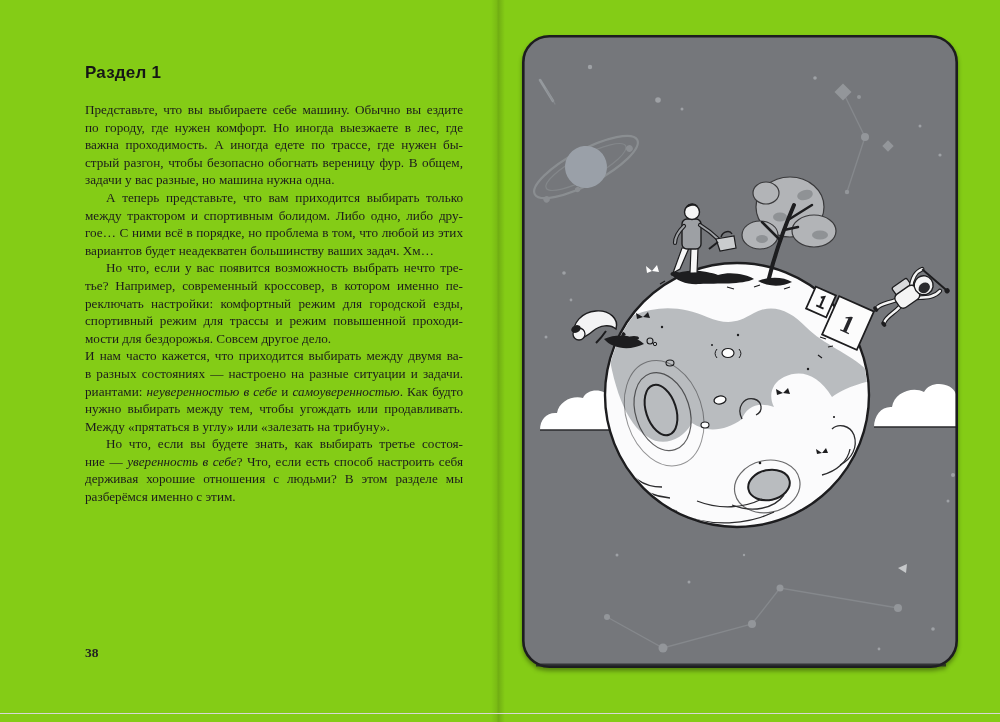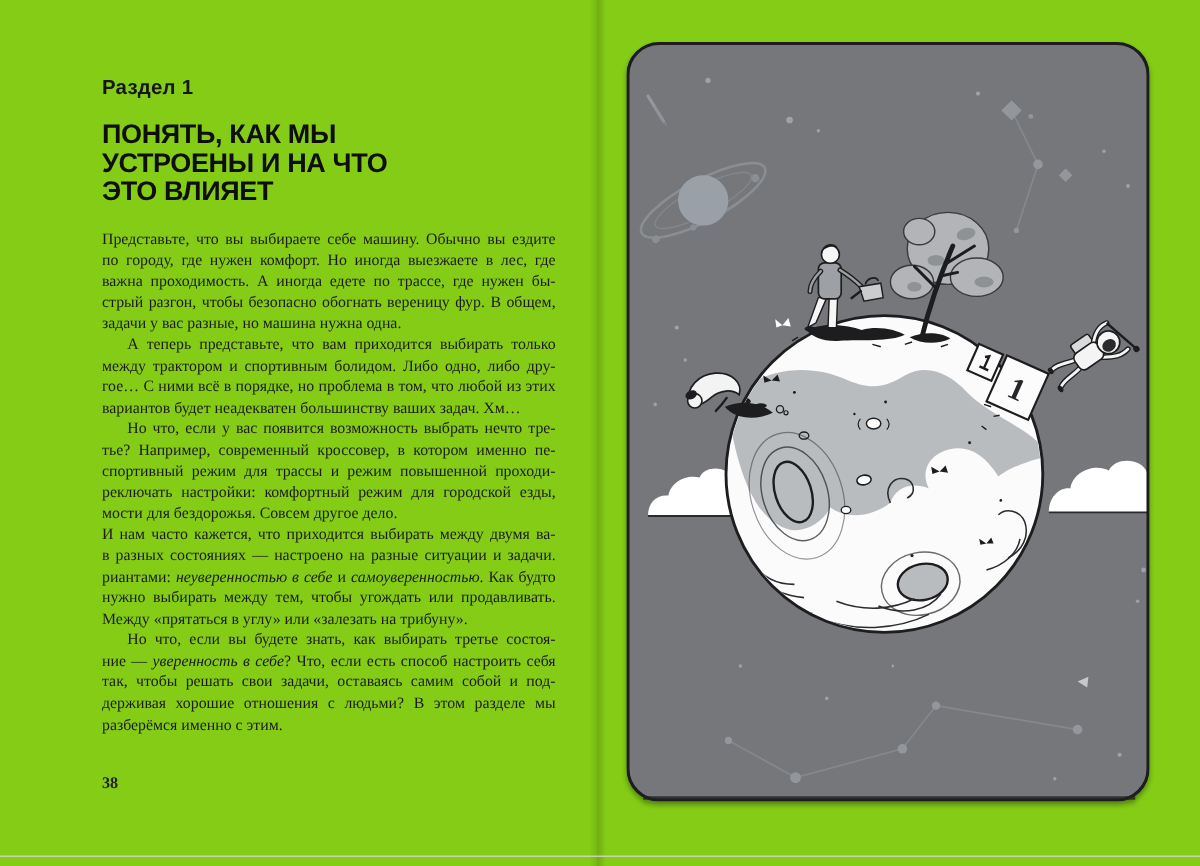--- a/index.html
+++ b/index.html
@@ -41,55 +41,51 @@
   .panel{fill:#fcfcfc;stroke:var(--ink,#1d1d1f);stroke-width:1.8;}
   .podium-num{font:bold 26px "Liberation Serif",serif;fill:#26262a;}
 </style>
 </head>
 <body>
 
 <div class="stage">
 
   <div class="page-left">
     <div class="kicker">Раздел 1</div>
-    <h1 class="title">ПОНЯТЬ, КАК МЫ
-УСТРОЕНЫ И НА ЧТО
-ЭТО ВЛИЯЕТ</h1>
     <div class="body">
         <div>
           <div class="bl"><span>Представьте, что вы выбираете себе машину. Обычно вы ездите</span></div>
           <div class="bl"><span>по городу, где нужен комфорт. Но иногда выезжаете в лес, где</span></div>
           <div class="bl"><span>важна проходимость. А иногда едете по трассе, где нужен бы-</span></div>
           <div class="bl"><span>стрый разгон, чтобы безопасно обогнать вереницу фур. В общем,</span></div>
           <div class="bl last"><span>задачи у вас разные, но машина нужна одна.</span></div>
         </div>
         <div>
           <div class="bl ind"><span>А теперь представьте, что вам приходится выбирать только</span></div>
           <div class="bl"><span>между трактором и спортивным болидом. Либо одно, либо дру-</span></div>
           <div class="bl"><span>гое… С ними всё в порядке, но проблема в том, что любой из этих</span></div>
           <div class="bl last"><span>вариантов будет неадекватен большинству ваших задач. Хм…</span></div>
         </div>
         <div>
           <div class="bl ind"><span>Но что, если у вас появится возможность выбрать нечто тре-</span></div>
           <div class="bl"><span>тье? Например, современный кроссовер, в котором именно пе-</span></div>
+          <div class="bl"><span>реключать настройки: комфортный режим для городской езды,</span></div>
           <div class="bl"><span>спортивный режим для трассы и режим повышенной проходи-</span></div>
-          <div class="bl"><span>реключать настройки: комфортный режим для городской езды,</span></div>
           <div class="bl last"><span>мости для бездорожья. Совсем другое дело.</span></div>
         </div>
         <div>
           <div class="bl"><span>И нам часто кажется, что приходится выбирать между двумя ва-</span></div>
           <div class="bl"><span>в разных состояниях — настроено на разные ситуации и задачи.</span></div>
           <div class="bl"><span>риантами: </span><span class="it">неуверенностью в себе</span><span> и </span><span class="it">самоуверенностью</span><span>. Как будто</span></div>
           <div class="bl"><span>нужно выбирать между тем, чтобы угождать или продавливать.</span></div>
           <div class="bl last"><span>Между «прятаться в углу» или «залезать на трибуну».</span></div>
         </div>
         <div>
           <div class="bl ind"><span>Но что, если вы будете знать, как выбирать третье состоя-</span></div>
           <div class="bl"><span>ние — </span><span class="it">уверенность в себе</span><span>? Что, если есть способ настроить себя</span></div>
-          <div class="bl"><span>так, чтобы решать свои задачи, оставаясь самим собой и под-</span></div>
           <div class="bl"><span>держивая хорошие отношения с людьми? В этом разделе мы</span></div>
           <div class="bl last"><span>разберёмся именно с этим.</span></div>
         </div>
       </div>
     <div class="pagenum">38</div>
   </div>
 
   <div class="spine"></div>
   <div class="bottom-edge"></div>
 

